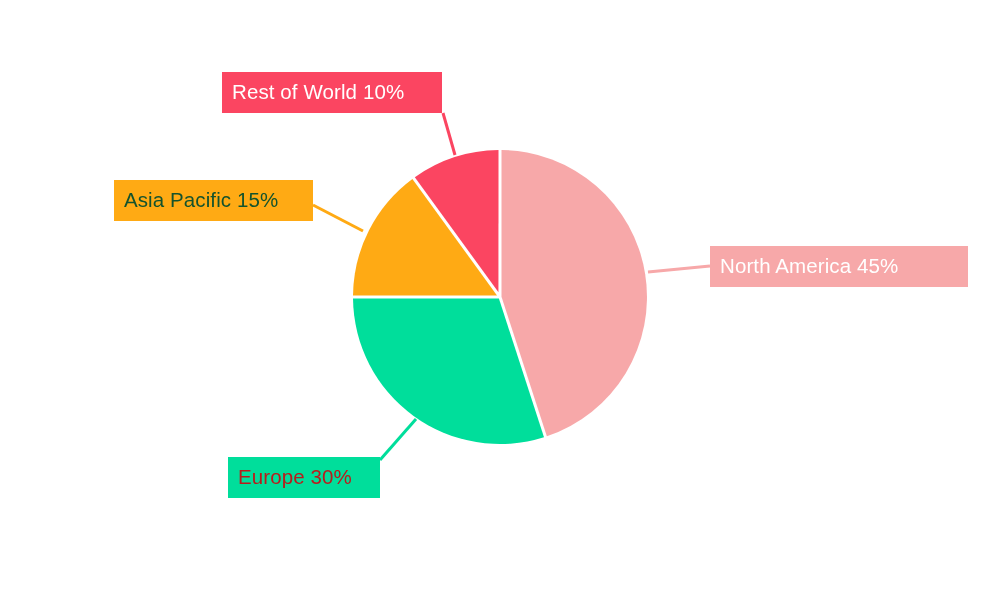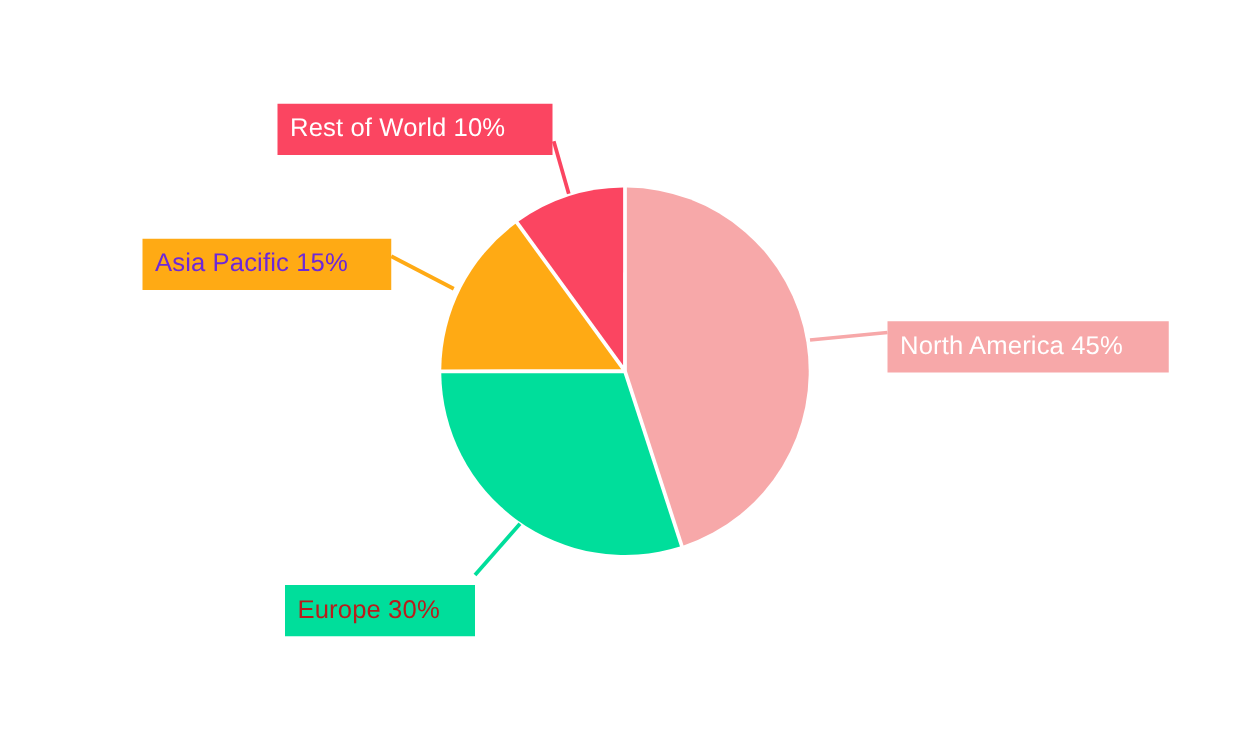--- a/index.html
+++ b/index.html
@@ -29,21 +29,20 @@
     align-items: center;
     justify-content: flex-start;
     color: #ffffff;
     font-family: "Liberation Sans", sans-serif;
     font-size: 20.5px;
     font-weight: 400;
     line-height: 1;
     white-space: nowrap;
     letter-spacing: 0.1px;
     padding: 0 10px;
-    margin-top: 11px;
   }
 </style>
 </head>
 <body>
 
 <div id="stage">
 
   <svg id="chart-svg" viewBox="0 0 1000 600" xmlns="http://www.w3.org/2000/svg">
     <g id="leader-lines">
         <line x1="648" y1="272" x2="710" y2="266" stroke="#F7A8A9" stroke-width="3"></line>
@@ -53,27 +52,27 @@
       </g>
     <g id="pie-slices">
         <path d="M 501.50 296.76 L 501.50 150.01 A 147 147 0 0 1 546.85 436.33 Z" fill="#F7A8A9"></path>
         <path d="M 498.90 298.51 L 544.00 437.26 A 147 147 0 0 1 353.01 298.50 Z" fill="#00DE9B"></path>
         <path d="M 497.00 295.47 L 353.01 295.50 A 147 147 0 0 1 412.39 178.96 Z" fill="#FFAA14"></path>
         <path d="M 498.45 292.23 L 414.81 177.20 A 147 147 0 0 1 498.50 150.01 Z" fill="#FB4561"></path>
       </g>
   </svg>
 
   <div id="labels-layer">
-      <div class="slice-label" style="left: 710px; top: 246px; width: 225px; height: 41px; background: rgb(247, 168, 169); color: rgb(255, 255, 255);">
+      <div class="slice-label" style="left: 710px; top: 246px; width: 258px; height: 41px; background: rgb(247, 168, 169); color: rgb(255, 255, 255);">
         <span>North America 45%</span>
       </div>
       <div class="slice-label" style="left: 228px; top: 457px; width: 152px; height: 41px; background: rgb(0, 222, 155); color: #b91c1c;">
         <span>Europe 30%</span>
       </div>
-      <div class="slice-label" style="left: 114px; top: 180px; width: 199px; height: 41px; background: rgb(255, 170, 20); color: #6d28d9;">
+      <div class="slice-label" style="left: 114px; top: 180px; width: 199px; height: 41px; background: rgb(255, 170, 20); color: #14532d;">
         <span>Asia Pacific 15%</span>
       </div>
       <div class="slice-label" style="left: 222px; top: 72px; width: 220px; height: 41px; background: rgb(251, 69, 97); color: rgb(255, 255, 255);">
         <span>Rest of World 10%</span>
       </div>
     </div>
 
 </div>
 
 </body></html>

